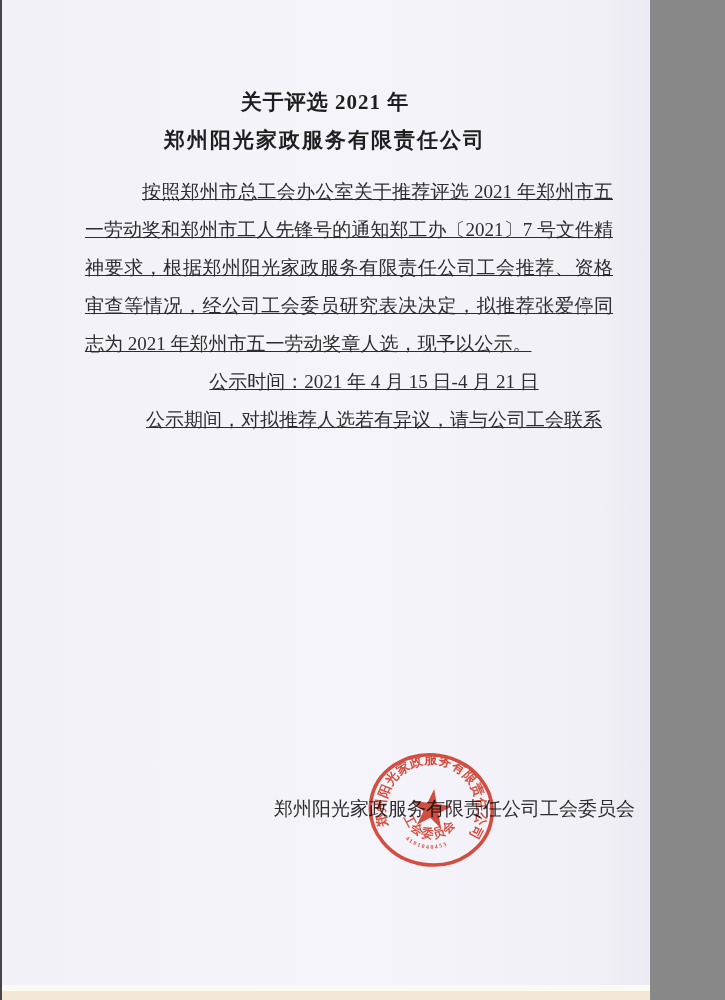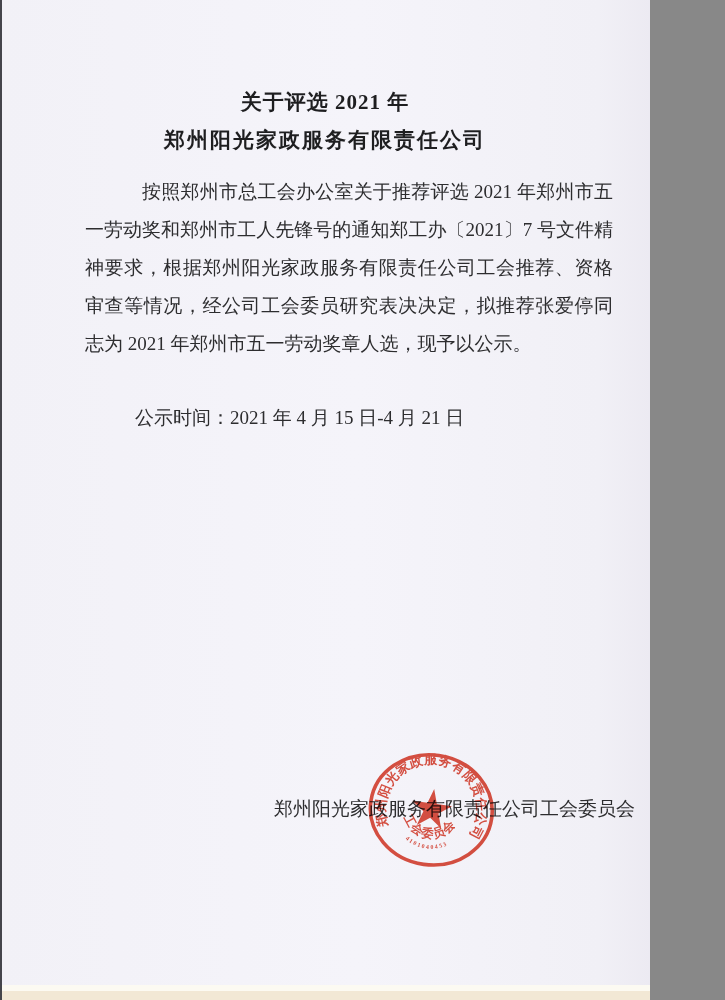--- a/index.html
+++ b/index.html
@@ -34,22 +34,22 @@
     font-size:21px;font-weight:bold;color:#1e1e20;
     letter-spacing:1px;
   }
   .title-1{top:88px;}
   .title-2{top:126px;letter-spacing:2px;}
   .doc-body{
     position:absolute;left:85px;top:173px;width:528px;
     font-size:19px;line-height:38px;
     text-align:justify;
   }
-  .doc-body p{margin:0;text-indent:57px;}
-  .doc-body p.info-line{text-indent:50px;text-align:left;margin-top:36px;}
+  .doc-body p{margin:0;text-indent:57px;text-decoration:underline;}
+  .doc-body p.info-line{text-indent:50px;text-align:center;}
   .signature-line{
     position:absolute;top:796px;left:0;width:603px;
     text-align:right;font-size:19px;line-height:26px;padding-left:32px;
   }
   .date-line{
     position:absolute;top:835px;left:378px;
     font-size:19px;line-height:26px;
   }
   .seal{
     position:absolute;left:364px;top:750px;
@@ -66,20 +66,21 @@
 <div class="page">
 
   <div class="fold-shadow"></div>
 
   <h1 class="title title-1">关于评选 2021 年</h1>
   <h1 class="title title-2">郑州阳光家政服务有限责任公司</h1>
 
   <div class="doc-body">
     <p>按照郑州市总工会办公室关于推荐评选 2021 年郑州市五一劳动奖和郑州市工人先锋号的通知郑工办〔2021〕7 号文件精神要求，根据郑州阳光家政服务有限责任公司工会推荐、资格审查等情况，经公司工会委员研究表决决定，拟推荐张爱停同志为 2021 年郑州市五一劳动奖章人选，现予以公示。</p>
     <p class="info-line">公示时间：2021 年 4 月 15 日-4 月 21 日</p>
+    <p class="info-line">公示期间，对拟推荐人选若有异议，请与公司工会联系</p>
   </div>
 
   <div class="signature-line">郑州阳光家政服务有限责任公司工会委员会</div>
 
   <svg class="seal" viewBox="0 0 136 124" xmlns="http://www.w3.org/2000/svg">
     <defs>
       <path id="arc-company" d="M 27.2 83 A 46 46 0 1 1 106.8 83" fill="none"></path>
       <path id="arc-committee" d="M 43.3 74.8 A 28 28 0 0 0 90.7 74.8" fill="none"></path>
       <path id="arc-serial" d="M 33.9 80.7 A 39 39 0 0 0 100.1 80.7" fill="none"></path>
     </defs>

